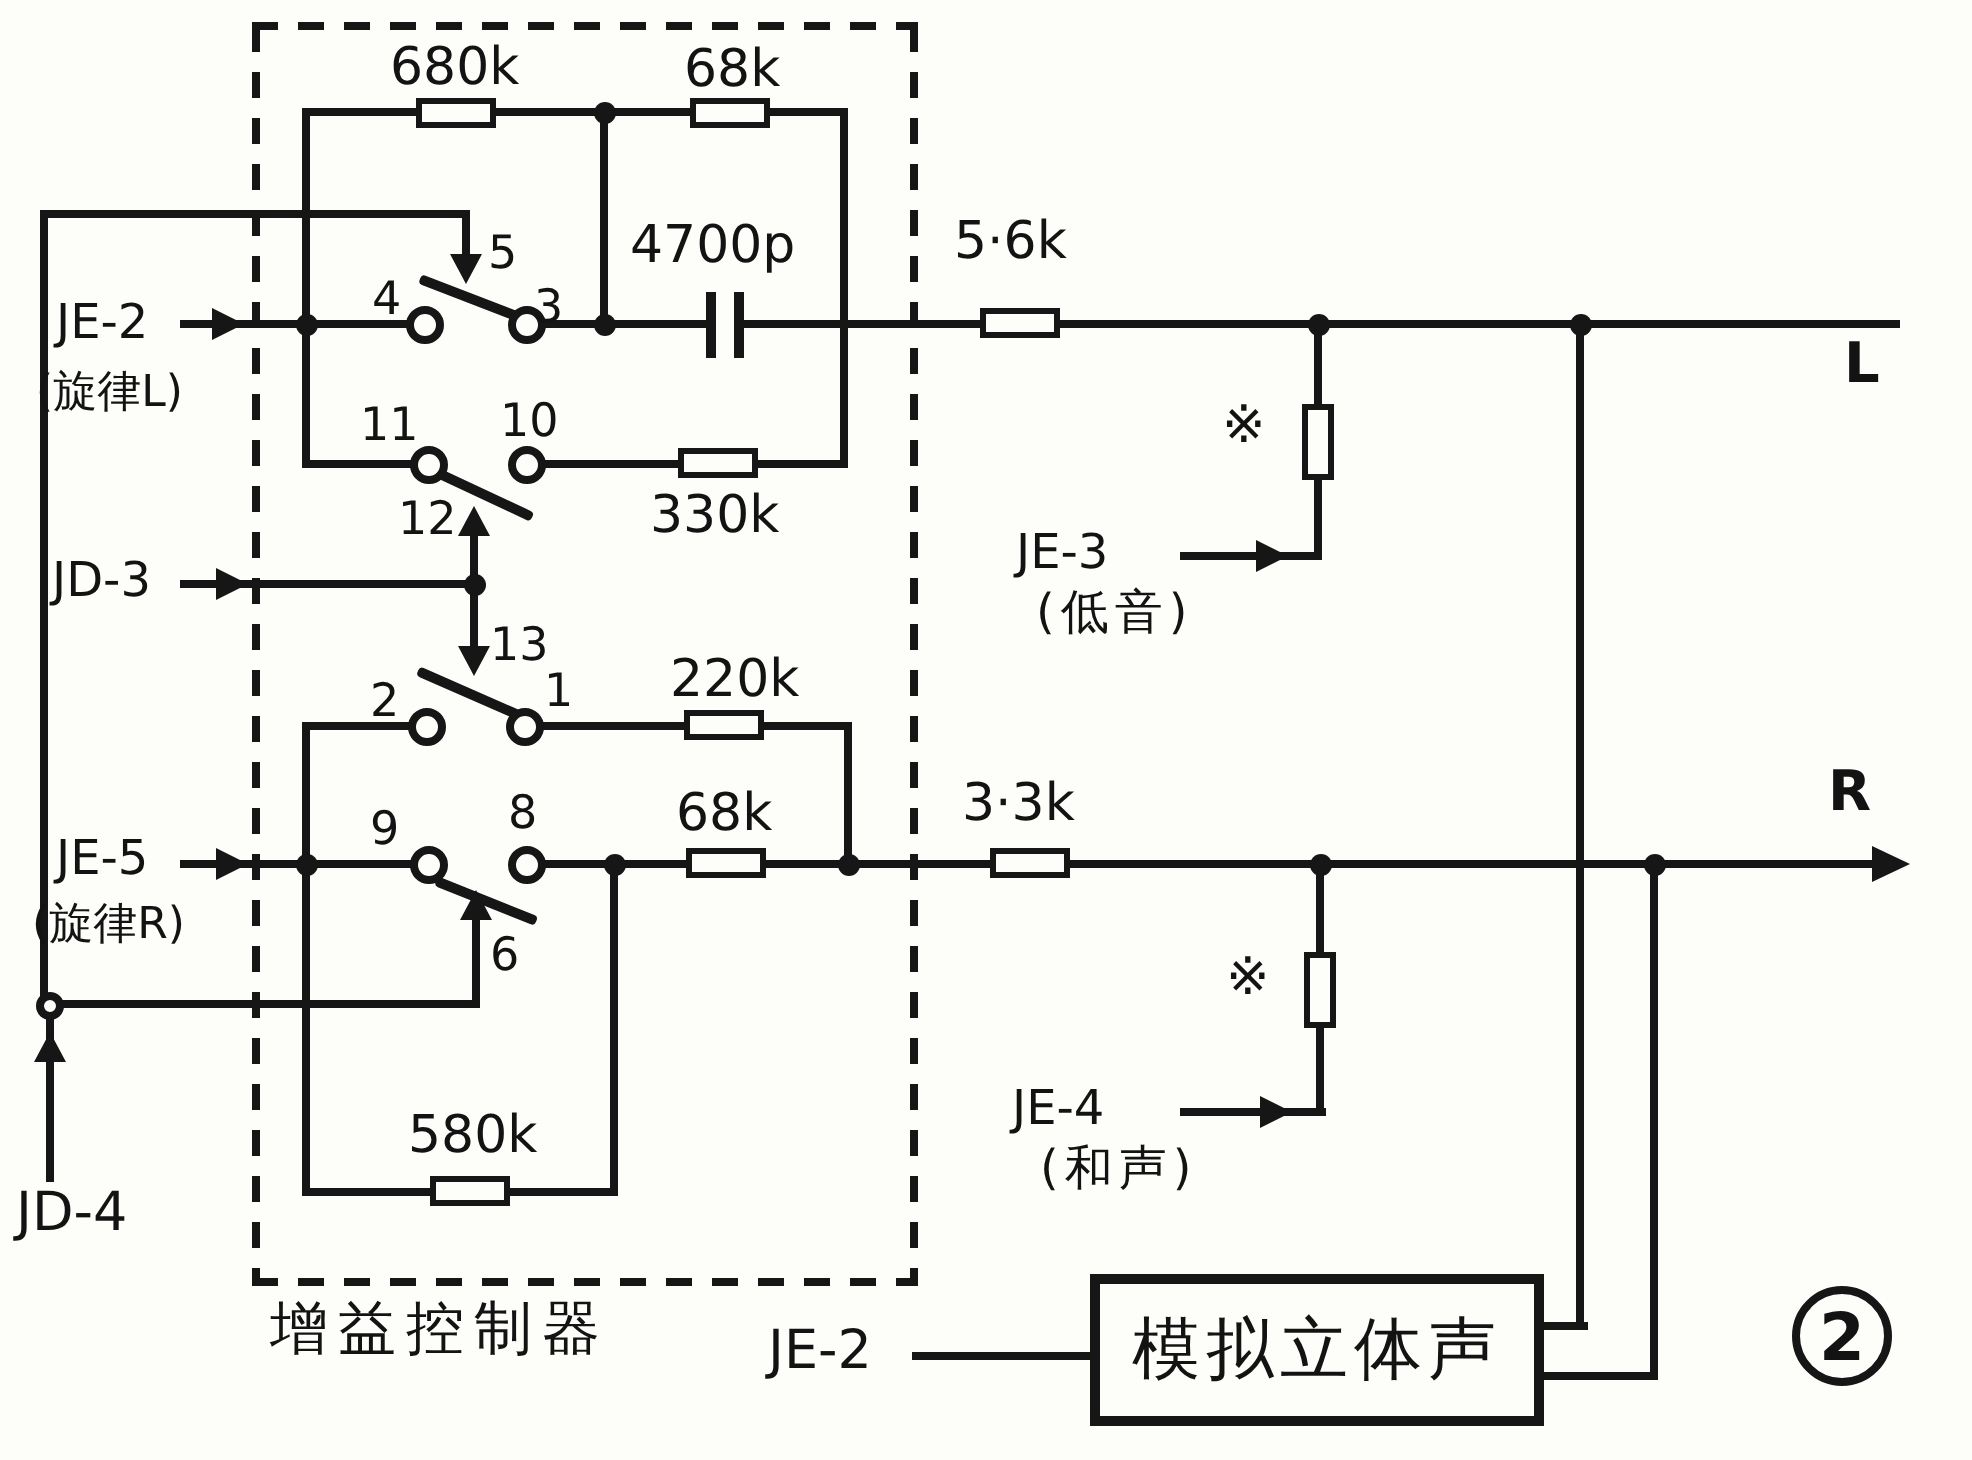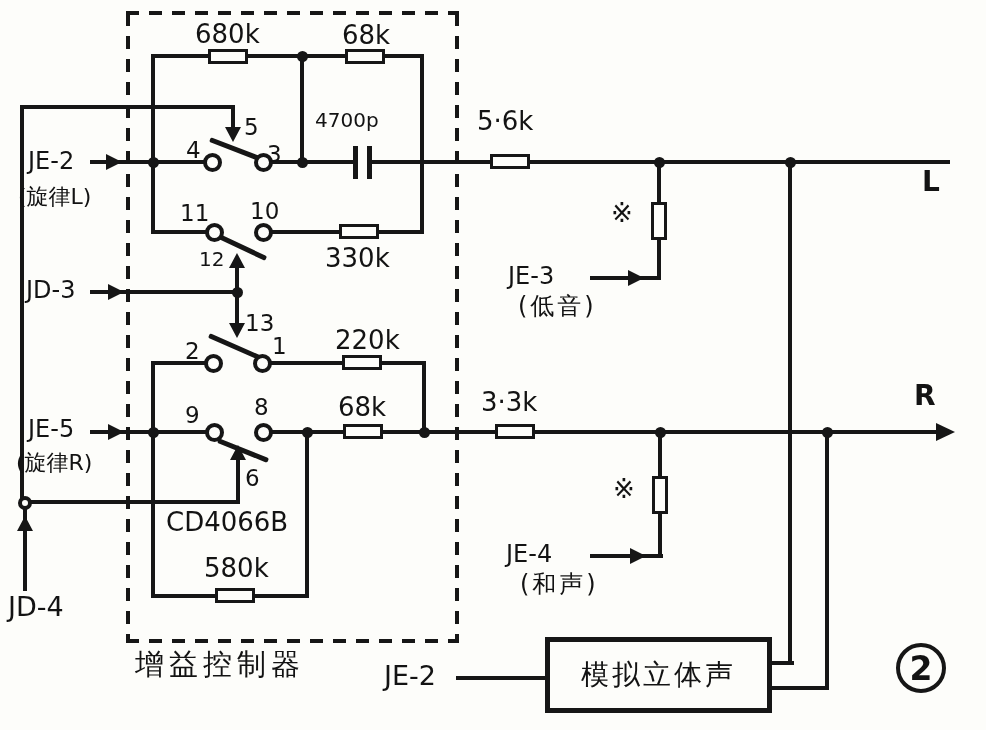--- a/index.html
+++ b/index.html
@@ -121,37 +121,36 @@
   <div class="arr-r" style="left:630px;top:548px;"></div>
   <div class="arr-rb" style="left:936px;top:423px;"></div>
   <div class="arr-d" style="left:225px;top:127px;"></div>
   <div class="arr-u" style="left:229px;top:253px;"></div>
   <div class="arr-d" style="left:229px;top:323px;"></div>
   <div class="arr-u" style="left:230px;top:445px;"></div>
   <div class="arr-u" style="left:17px;top:516px;"></div>
 
   <div class="lbl" style="left:195px;top:21px;font-size:26px;">680k</div>
   <div class="lbl" style="left:342px;top:22px;font-size:26px;">68k</div>
-  <div class="lbl" style="left:315px;top:110px;font-size:20px;">4700p</div>
+  <div class="lbl" style="left:315px;top:110px;font-size:26px;">4700p</div>
   <div class="lbl" style="left:477px;top:108px;font-size:26px;">5·6k</div>
   <div class="lbl" style="left:325px;top:245px;font-size:26px;">330k</div>
   <div class="lbl" style="left:335px;top:327px;font-size:26px;">220k</div>
   <div class="lbl" style="left:338px;top:394px;font-size:26px;">68k</div>
   <div class="lbl" style="left:481px;top:389px;font-size:26px;">3·3k</div>
   <div class="lbl" style="left:204px;top:555px;font-size:26px;">580k</div>
   <div class="lbl" style="left:611px;top:200px;font-size:26px;">※</div>
   <div class="lbl" style="left:613px;top:476px;font-size:26px;">※</div>
 
-  <div class="lbl" style="left:166px;top:509px;font-size:26px;">CD4066B</div>
   <div class="lbl" style="left:186px;top:139px;font-size:23px;">4</div>
   <div class="lbl" style="left:244px;top:116px;font-size:23px;">5</div>
   <div class="lbl" style="left:267px;top:143px;font-size:23px;">3</div>
   <div class="lbl" style="left:180px;top:202px;font-size:23px;">11</div>
   <div class="lbl" style="left:250px;top:200px;font-size:23px;">10</div>
-  <div class="lbl" style="left:199px;top:249px;font-size:20px;">12</div>
+  <div class="lbl" style="left:199px;top:249px;font-size:23px;">12</div>
   <div class="lbl" style="left:245px;top:312px;font-size:23px;">13</div>
   <div class="lbl" style="left:185px;top:340px;font-size:23px;">2</div>
   <div class="lbl" style="left:272px;top:335px;font-size:23px;">1</div>
   <div class="lbl" style="left:185px;top:404px;font-size:23px;">9</div>
   <div class="lbl" style="left:254px;top:396px;font-size:23px;">8</div>
   <div class="lbl" style="left:245px;top:467px;font-size:23px;">6</div>
 
   <div class="lbl" style="left:28px;top:149px;font-size:24px;">JE-2</div>
   <div class="lbl" style="left:18px;top:186px;font-size:22px;">(旋律L)</div>
   <div class="lbl" style="left:26px;top:278px;font-size:24px;">JD-3</div>
@@ -162,20 +161,20 @@
   <div class="lbl" style="left:518px;top:294px;font-size:24px;letter-spacing:3px;">(低音)</div>
   <div class="lbl" style="left:506px;top:542px;font-size:24px;">JE-4</div>
   <div class="lbl" style="left:520px;top:572px;font-size:24px;letter-spacing:3px;">(和声)</div>
   <div class="lbl" style="left:384px;top:662px;font-size:27px;">JE-2</div>
 
   <div class="lbl" style="left:922px;top:168px;font-size:28px;font-weight:bold;">L</div>
   <div class="lbl" style="left:914px;top:382px;font-size:28px;font-weight:bold;">R</div>
   <div class="lbl" style="left:135px;top:650px;font-size:29px;letter-spacing:5px;">增益控制器</div>
 
   <div class="blockbox" style="left:545px;top:637px;width:227px;height:76px;">
-    <span class="lbl" style="position:static;font-size:28px;letter-spacing:3px;">模拟立体声</span>
+    <span class="lbl" style="position:static;font-size:34px;letter-spacing:3px;">模拟立体声</span>
   </div>
 
   <div class="figcirc" style="left:896px;top:643px;width:50px;height:50px;font-size:33px;">
     <span>2</span>
   </div>
 
 </div>
 
 </body></html>

